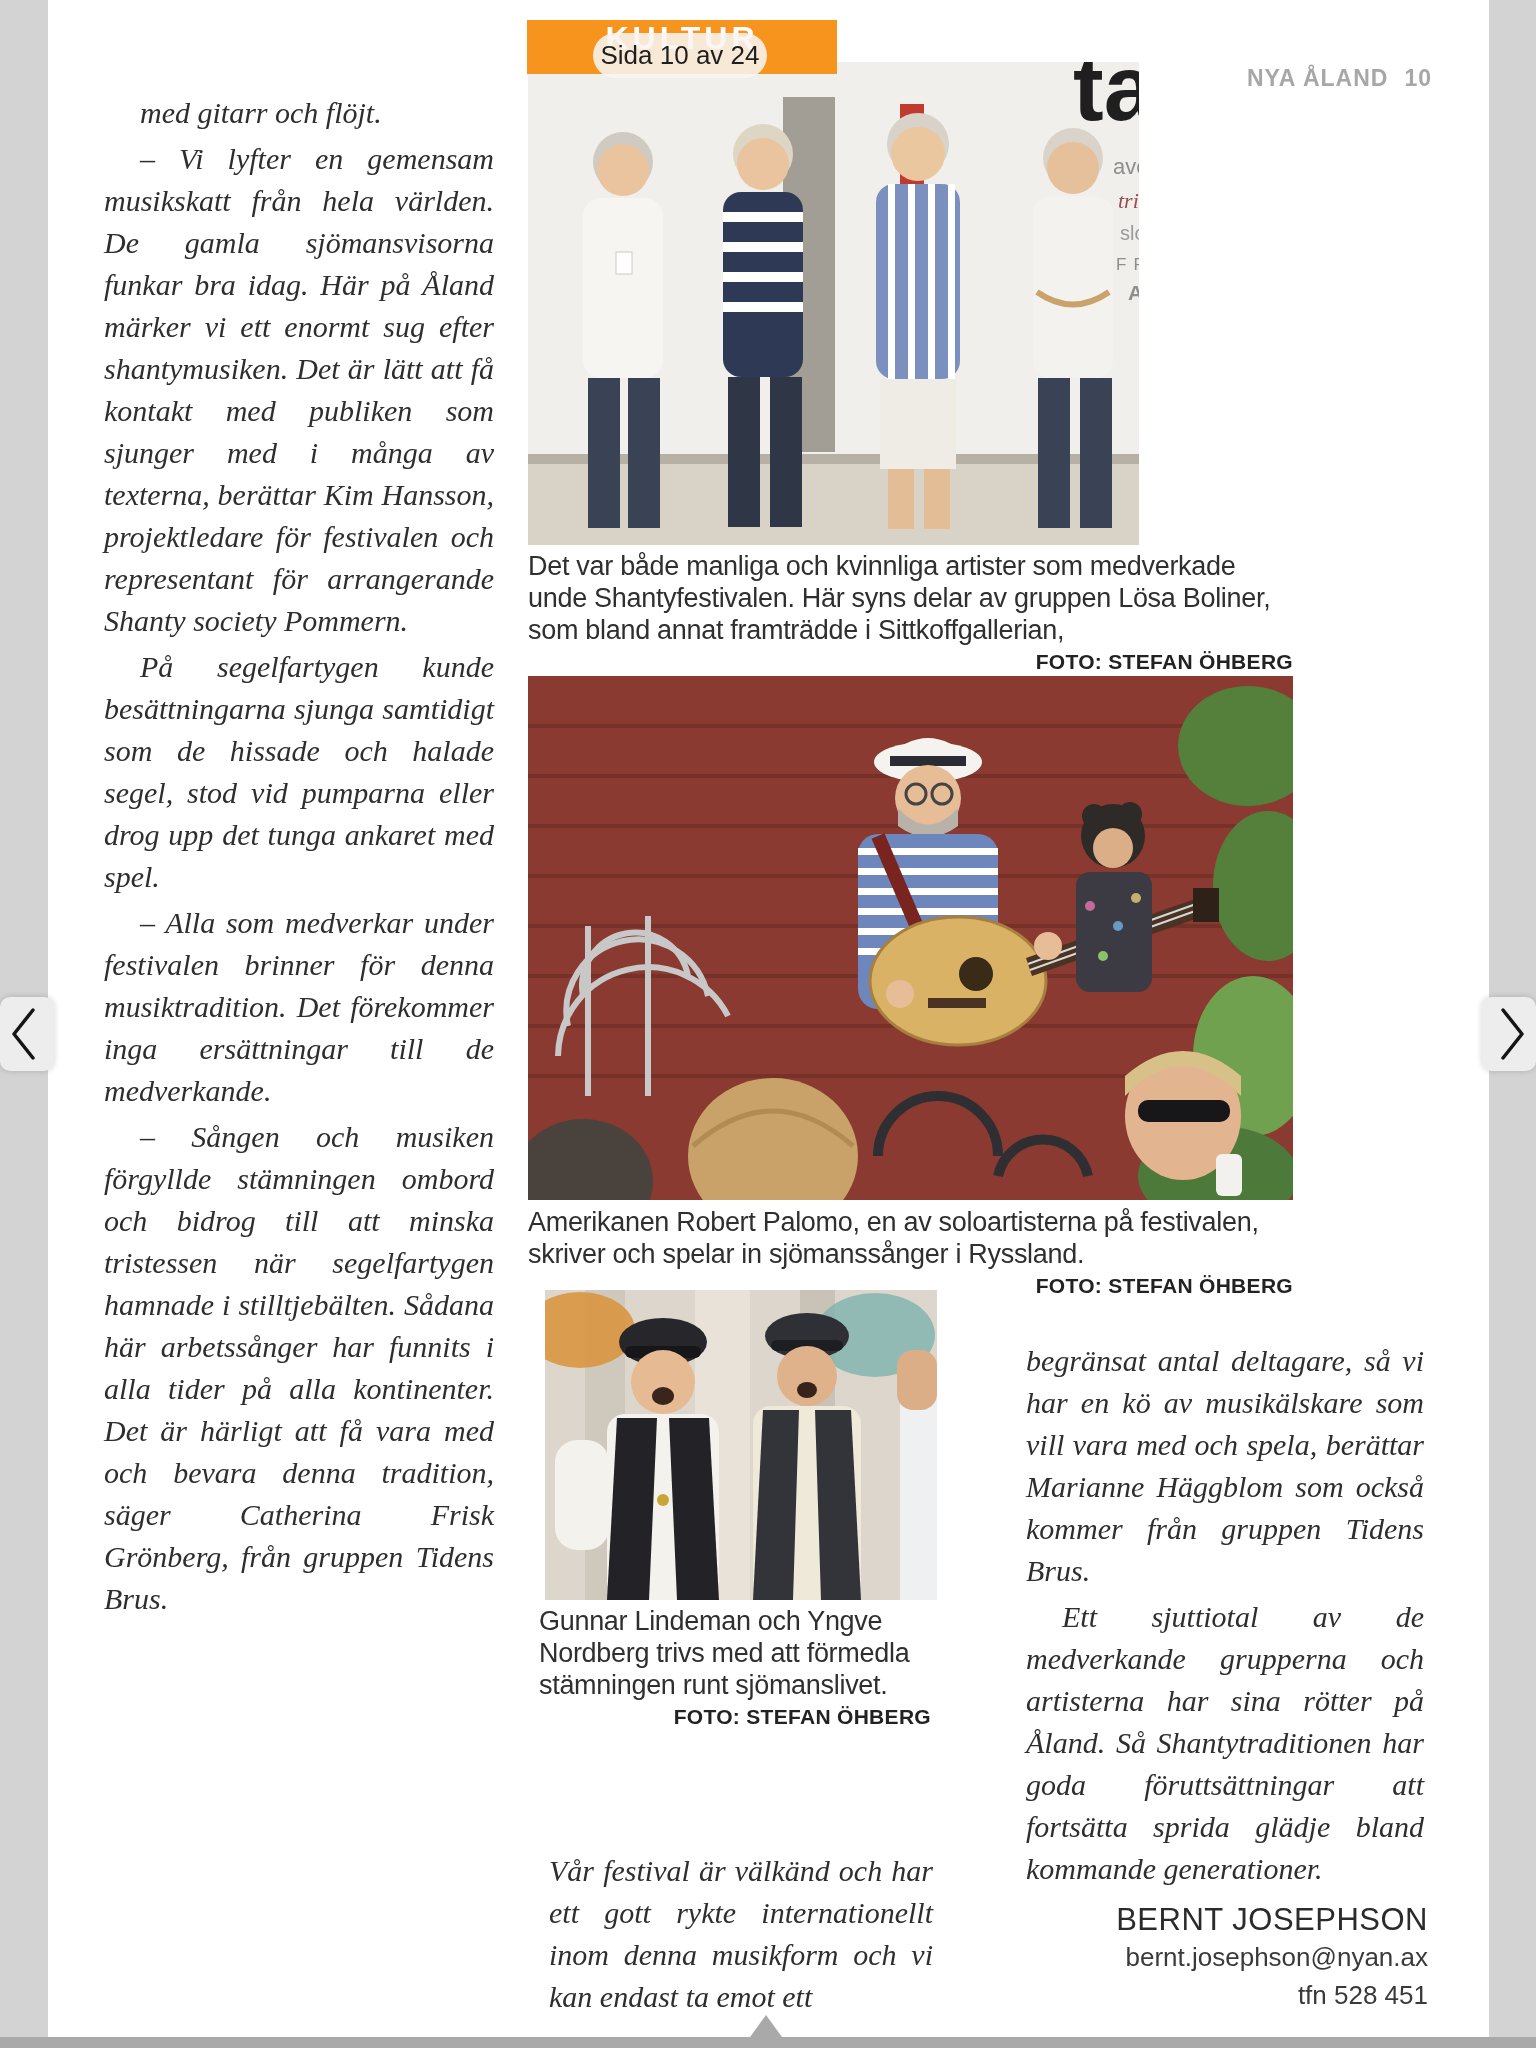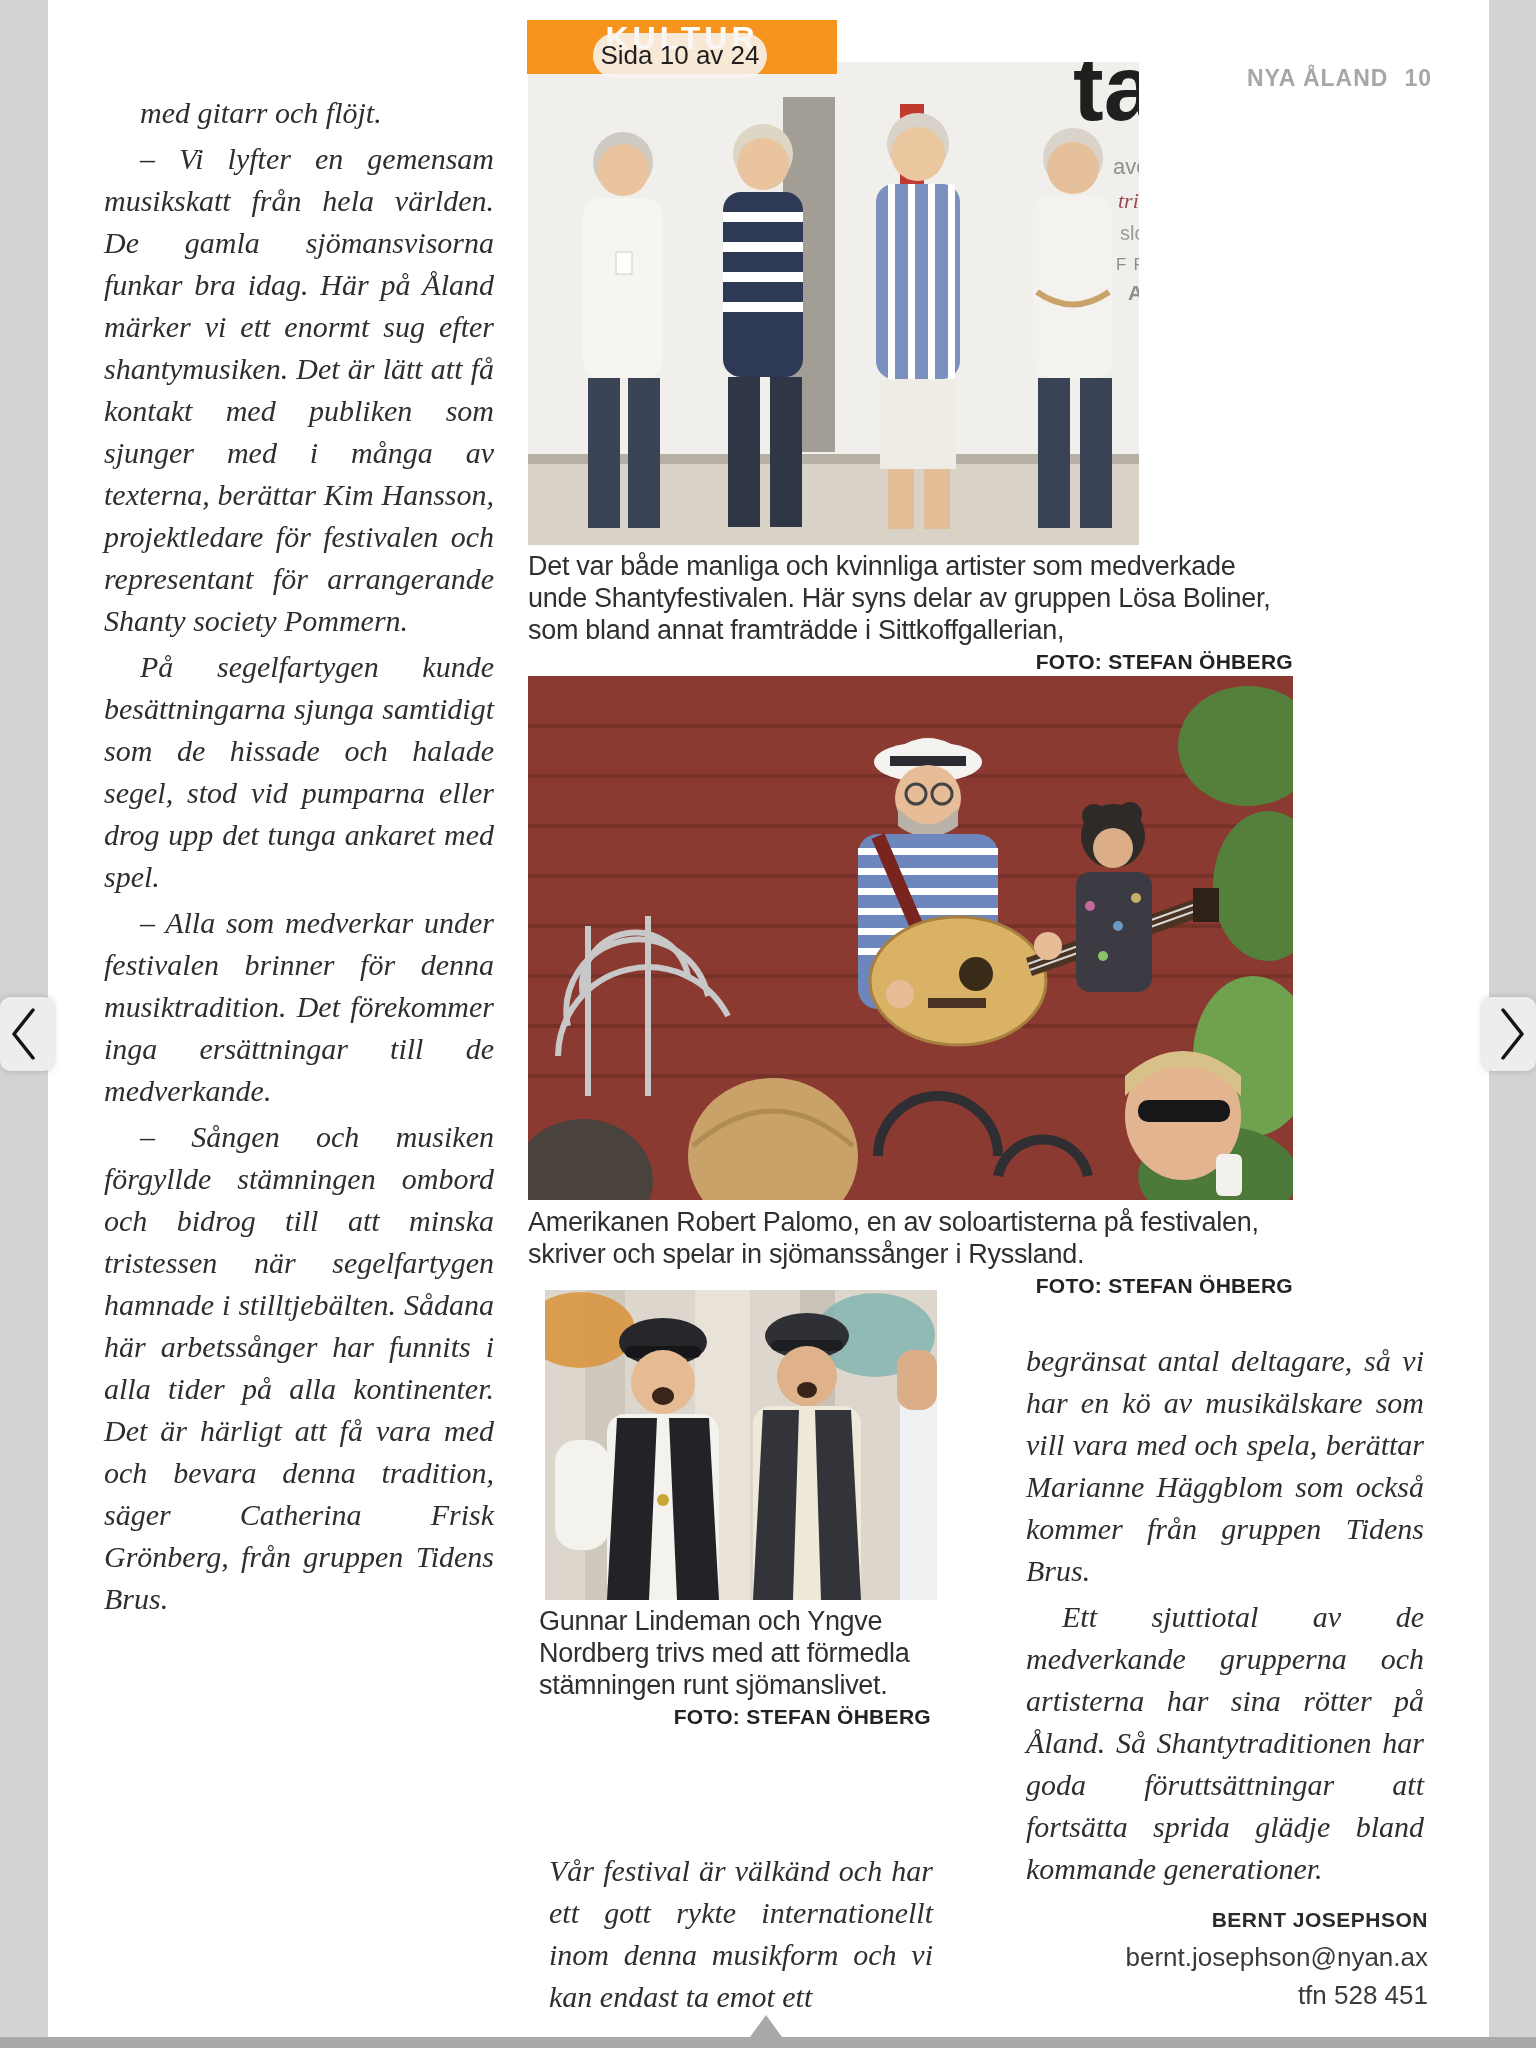--- a/index.html
+++ b/index.html
@@ -29,21 +29,21 @@
   .masthead .pgnum{margin-left:16px;}
   
   .serifcol{position:absolute;color:#2e2e2e;font-family:"Liberation Serif",serif;
             font-size:30px;line-height:42px;text-align:justify;hyphens:auto;}
   .serifcol p{margin:4px;font-style:italic;}
   .serifcol p.indent{text-indent:36px;}
   .col-left{left:100px;top:88px;width:398px;height:1940px;}
   .col-mid{left:545px;top:1846px;width:392px;height:180px;}
   .col-right{left:1022px;top:1336px;width:406px;height:680px;}
   .byline{margin-top:12px;text-align:right;font-family:"Liberation Sans",sans-serif;color:#3a3a3a;}
-  .byline .name{font-weight:700;font-size:21px;color:#2b2b2b;letter-spacing:.5px;line-height:36px;}
+  .byline .name{font-weight:400;font-size:31px;color:#2b2b2b;letter-spacing:.5px;line-height:36px;}
   .byline .email,.byline .phone{font-size:26px;line-height:38px;}
   
   .photo{position:absolute;overflow:hidden;background:#e8e6e2;}
   .photo svg{display:block;}
   .photo1{left:528px;top:62px;width:611px;height:483px;}
   .photo2{left:528px;top:676px;width:765px;height:524px;}
   .photo3{left:545px;top:1290px;width:392px;height:310px;}
   .capblock{position:absolute;color:#2f2f2f;}
   .capblock .caption{font-size:27px;line-height:32px;letter-spacing:-0.3px;}
   .capblock .credit{margin-top:4px;text-align:right;font-weight:700;font-size:21px;color:#222222;letter-spacing:.3px;}

